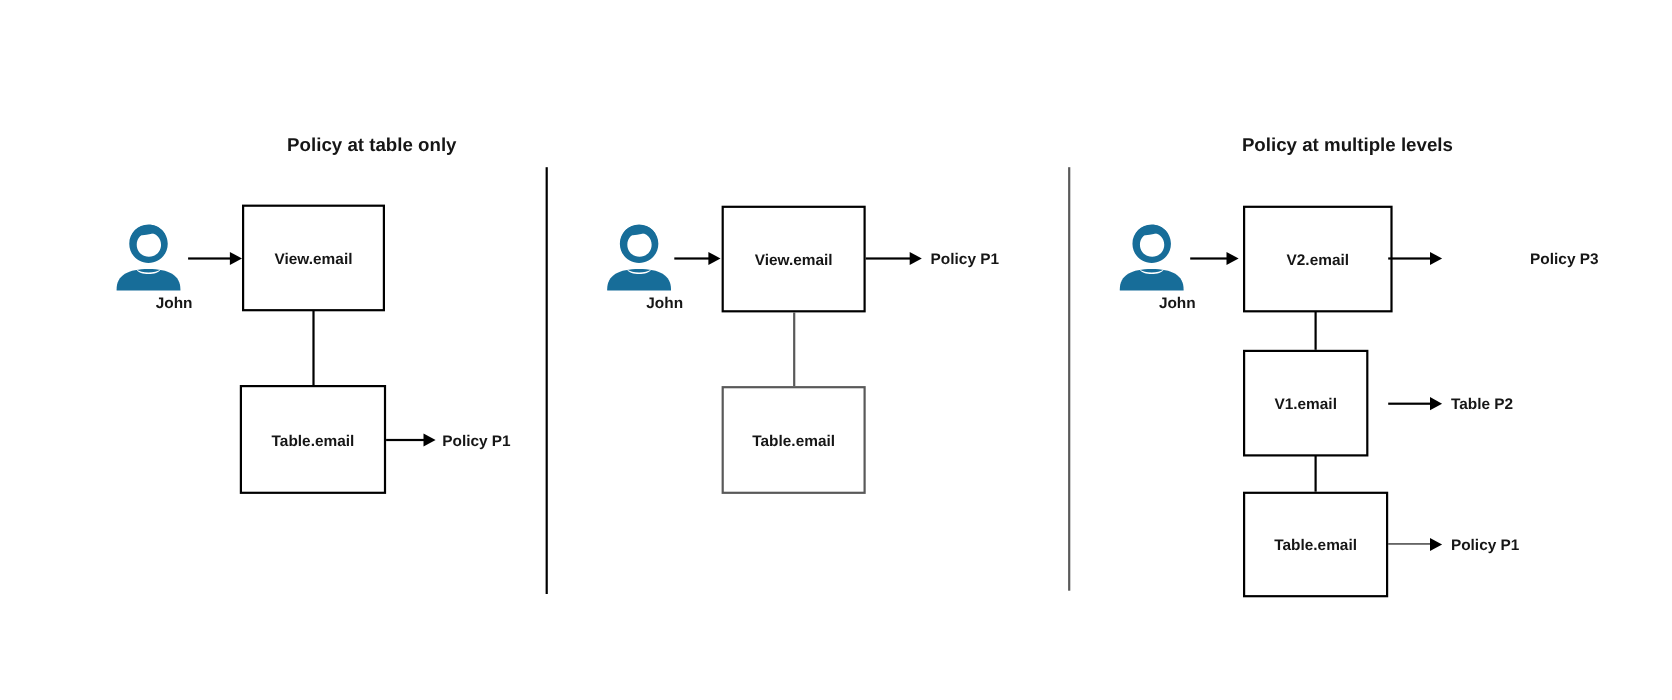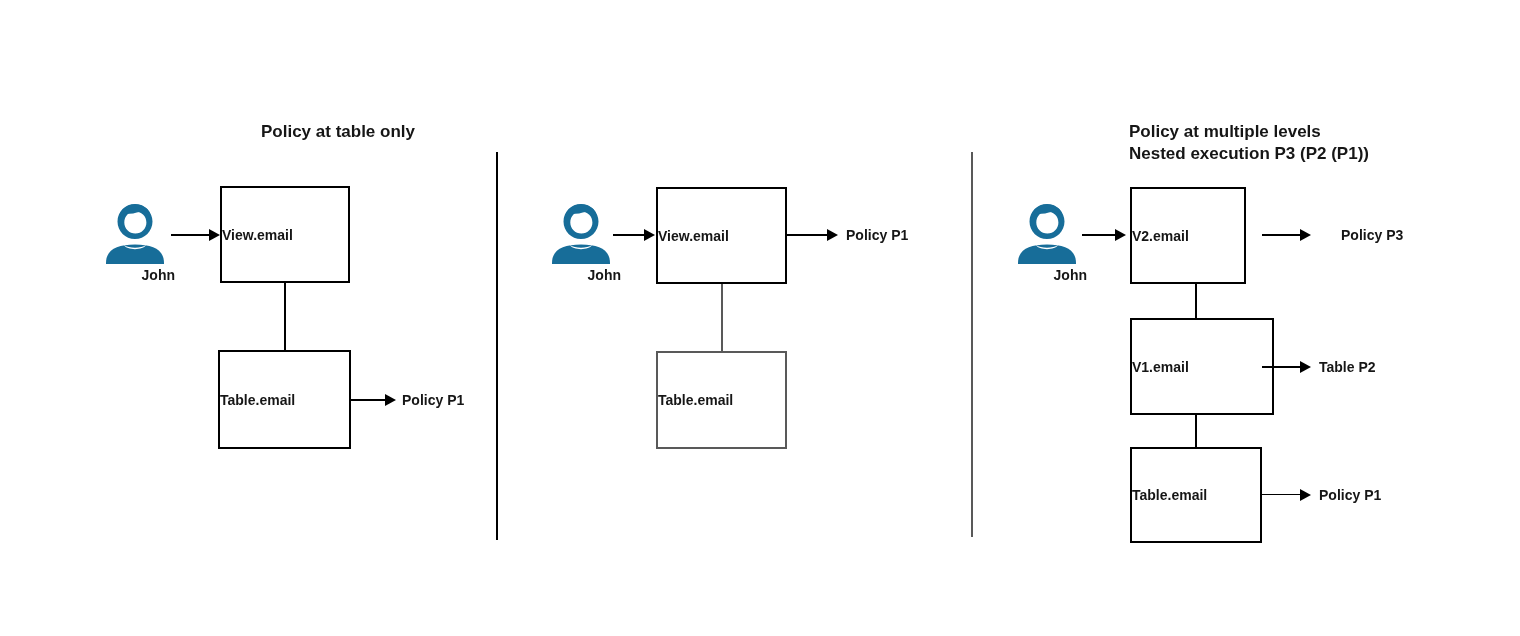--- a/index.html
+++ b/index.html
@@ -21,21 +21,21 @@
   .abs{position:absolute;}
   .title{
     font-size:17px;font-weight:bold;line-height:22px;
     color:var(--text);white-space:nowrap;
   }
   .title.center{text-align:right;}
   .box{
     position:absolute;
     border:2px solid var(--stroke);
     background:var(--bg);
-    display:flex;align-items:center;justify-content:flex-start;
+    display:flex;align-items:center;justify-content:center;
     box-sizing:border-box;
   }
   .box.gray{border-color:var(--stroke2);}
   .node-label{font-size:14px;font-weight:bold;color:var(--text);white-space:nowrap;}
   .hline{position:absolute;height:2px;background:var(--stroke);}
   .hline.thin{height:1px;}
   .vline{position:absolute;width:2px;background:var(--stroke);}
   .vline.gray{background:var(--stroke2);}
   .ahead{
     position:absolute;width:0;height:0;
@@ -113,44 +113,43 @@
 
   <div class="vline gray" style="left:721px;top:284px;height:67px;"></div>
 
   <div class="box gray" style="left:656px;top:351px;width:131px;height:98px;">
     <span class="node-label">Table.email</span>
   </div>
 
   <div class="divider gray" style="left:971px;top:152px;height:385px;"></div>
 
   <div class="abs title" style="left:1129px;top:121px;">Policy at multiple levels</div>
-  <div class="abs title" style="left:1129px;top:143px;">Nested execution P3 (P2 (P1))</div>
 
   <svg class="person-svg" style="left:1017px;top:201px;" width="60" height="64" viewBox="0 0 60 64">
     <path style="fill:var(--person);" fill-rule="evenodd" d="M30,3 C39.7,3 47.5,10.8 47.5,20.5 C47.5,30.2 39.7,38 30,38 C20.3,38 12.5,30.2 12.5,20.5 C12.5,10.8 20.3,3 30,3 Z
          M30.5,10.5 C24.2,10.3 19.3,15 19.3,21.4 C19.3,27.6 24.2,32.4 30.4,32.4 C36.6,32.4 41.4,27.6 41.4,21.4 C41.4,15.2 36.7,10.7 30.5,10.5 Z"></path>
     <path style="fill:var(--person);" d="M13.5,19 C13.5,10 21,3.5 30,3.5 C37,3.5 42.5,7 45,12 C37.5,7.5 31,13.5 23,12.8 C18.8,12.4 15,15.5 13.5,19 Z"></path>
     <path style="fill:var(--person);" d="M1,62 C1,49 11.5,43.5 30,43.5 C48.5,43.5 59,49 59,62 L59,63 L1,63 Z"></path>
     <path fill="#ffffff" d="M19,44 C21.5,49.5 38.5,49.5 41,44 C36,47.6 24,47.6 19,44 Z"></path>
   </svg>
   <div class="actor-label" style="left:1007px;top:267px;width:80px;">John</div>
 
   <div class="hline" style="left:1082px;top:234px;width:34px;"></div>
   <div class="ahead" style="left:1115px;top:229px;"></div>
 
-  <div class="box" style="left:1130px;top:187px;width:116px;height:97px;">
+  <div class="box" style="left:1130px;top:187px;width:136px;height:97px;">
     <span class="node-label">V2.email</span>
   </div>
   <div class="hline" style="left:1262px;top:234px;width:40px;"></div>
   <div class="ahead" style="left:1300px;top:229px;"></div>
-  <div class="policy-label" style="left:1341px;top:227px;">Policy P3</div>
+  <div class="policy-label" style="left:1391px;top:227px;">Policy P3</div>
 
   <div class="vline" style="left:1195px;top:283px;height:36px;"></div>
 
-  <div class="box" style="left:1130px;top:318px;width:144px;height:97px;">
+  <div class="box" style="left:1130px;top:318px;width:114px;height:97px;">
     <span class="node-label">V1.email</span>
   </div>
   <div class="hline" style="left:1262px;top:366px;width:40px;"></div>
   <div class="ahead" style="left:1300px;top:361px;"></div>
   <div class="policy-label" style="left:1319px;top:359px;">Table P2</div>
 
   <div class="vline" style="left:1195px;top:414px;height:34px;"></div>
 
   <div class="box" style="left:1130px;top:447px;width:132px;height:96px;">
     <span class="node-label">Table.email</span>

